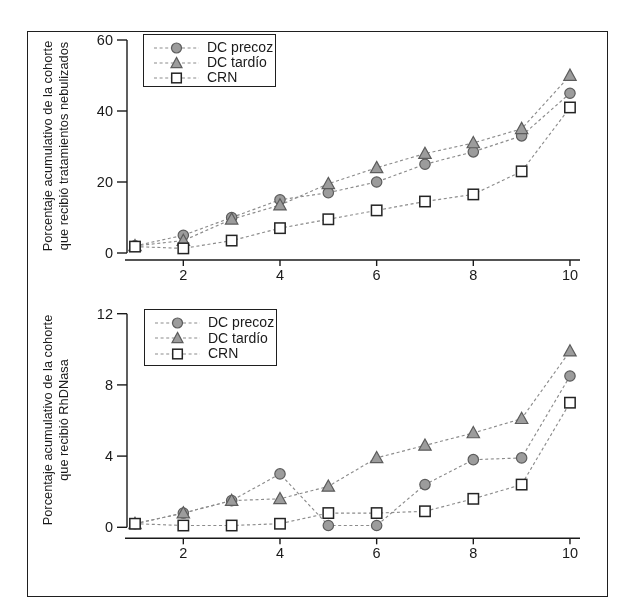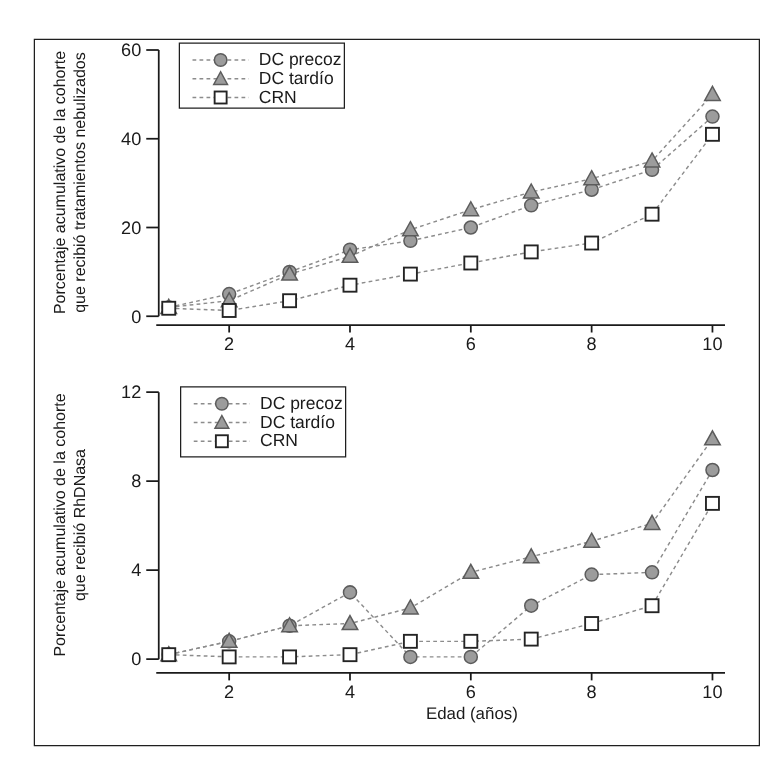--- a/index.html
+++ b/index.html
@@ -15,21 +15,21 @@
   .dashline{fill:none;stroke:#8c8c8c;stroke-width:1.15;stroke-dasharray:3 2.6;}
   .mk-fill{fill:#9c9c9c;stroke:#5c5c5c;stroke-width:1.2;}
   .mk-square{fill:#ffffff;stroke:#242424;stroke-width:1.5;}
   .ylabel-wrap{position:absolute;width:0;height:0;}
   .ylabel{position:absolute;transform:translate(-50%,-50%) rotate(-90deg);
         width:340px;text-align:center;font-size:12.8px;line-height:16px;white-space:nowrap;}
   .xlabel{position:absolute;left:150px;top:563px;width:455px;text-align:center;
         font-size:13.5px;}
   .legend{position:absolute;width:133px;box-sizing:border-box;background:#fff;
         border:1.3px solid #1f1f1f;padding:5px 0 4px 9px;display:flex;
-        flex-direction:column;z-index:5;}
+        flex-direction:column;justify-content:space-between;z-index:5;}
   .legend-top{left:143px;top:34px;height:53px;}
   .legend-bottom{left:144px;top:309px;height:57px;}
   .legend-row{display:flex;align-items:center;gap:7px;height:15px;}
   .legend-label{font-size:14px;line-height:15px;}
   .lg{flex:0 0 auto;display:block;overflow:visible;}
 </style>
 </head>
 <body>
 
 <div class="page">
@@ -201,14 +201,13 @@
     </div>
     <div class="legend-row">
       <svg class="lg" width="47" height="14">
         <line class="dashline" x1="1" y1="7" x2="46" y2="7"></line>
         <rect class="mk-square" x="18.7" y="2.2" width="9.6" height="9.6"></rect>
       </svg>
       <span class="legend-label">CRN</span>
     </div>
   </div>
 
-  <div class="xlabel">Edad (años)</div>
 </div>
 
 </body></html>

